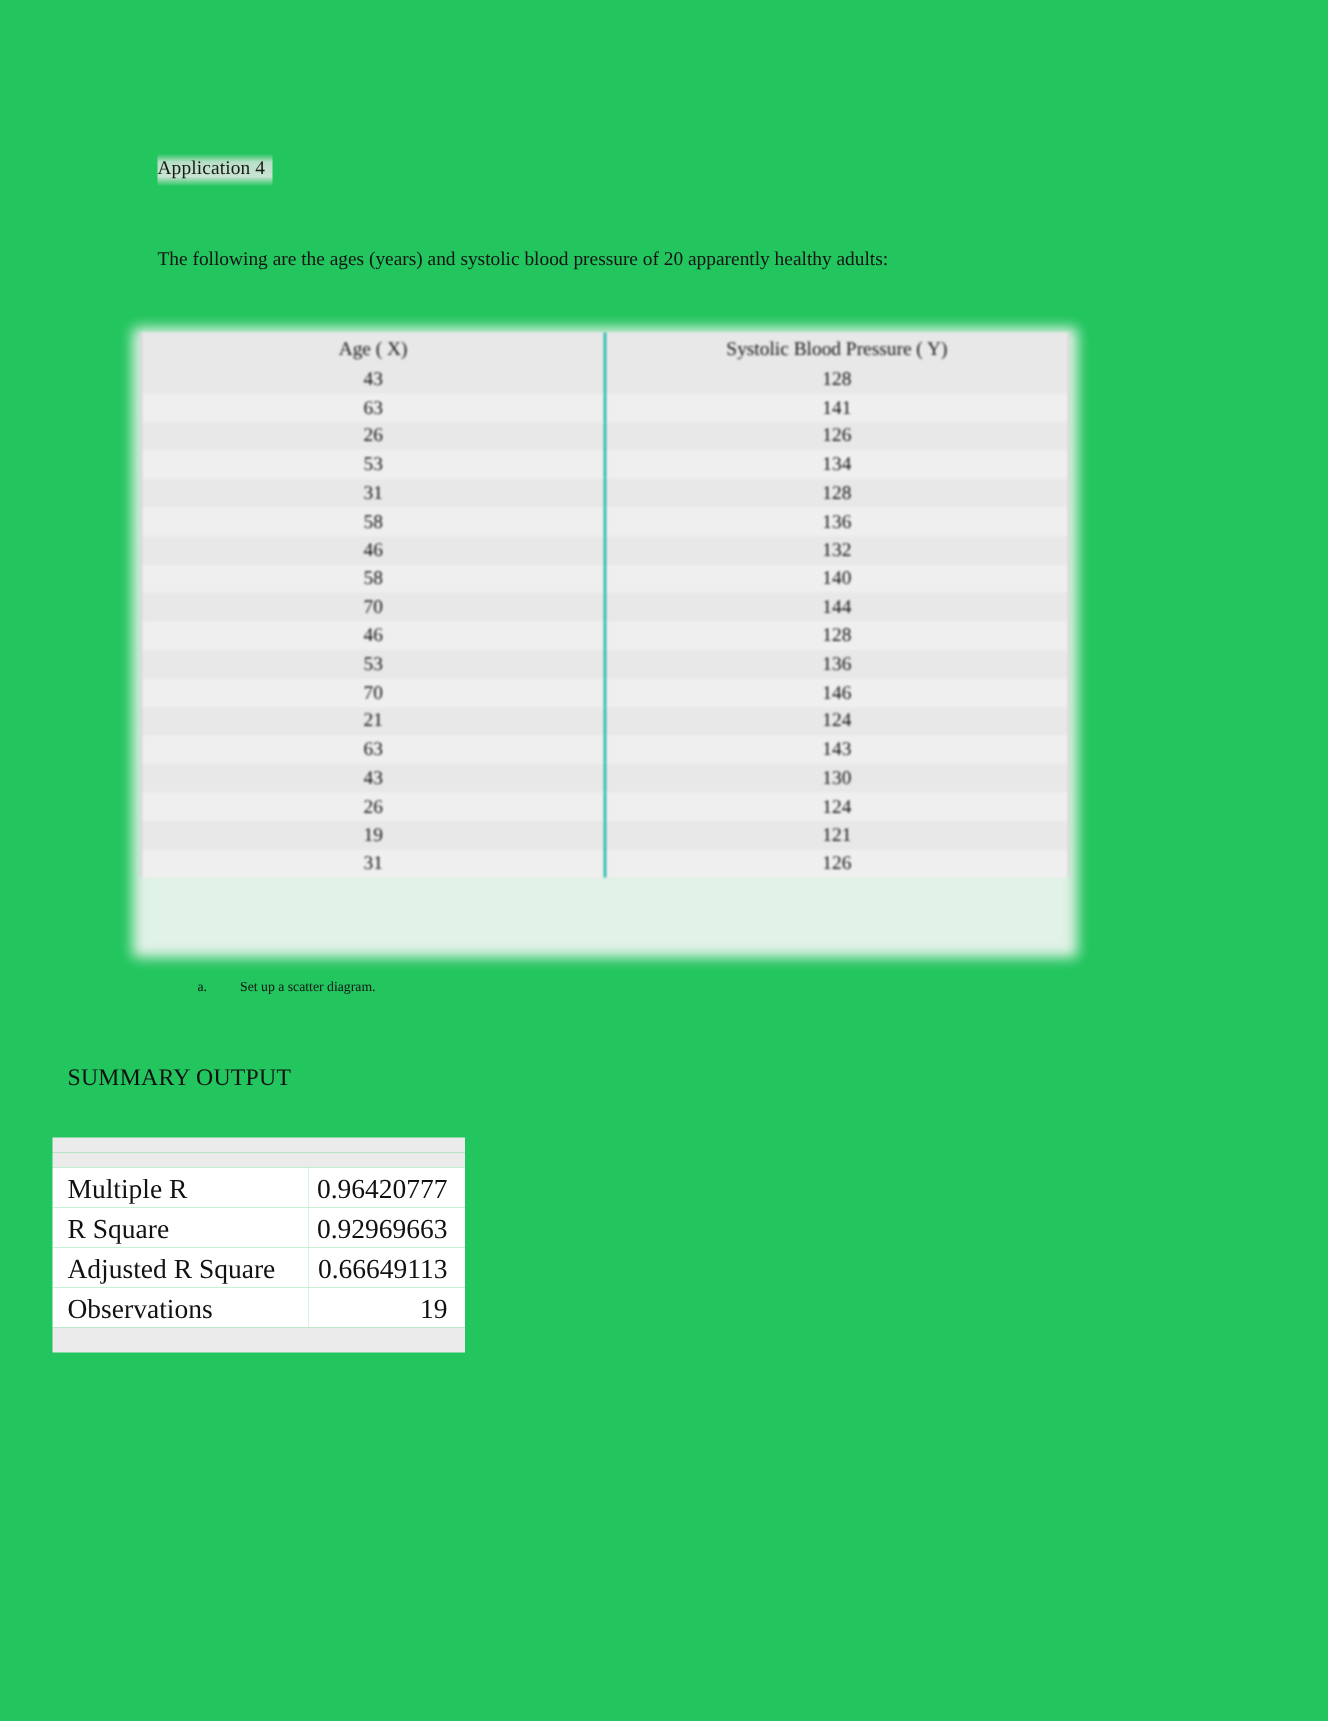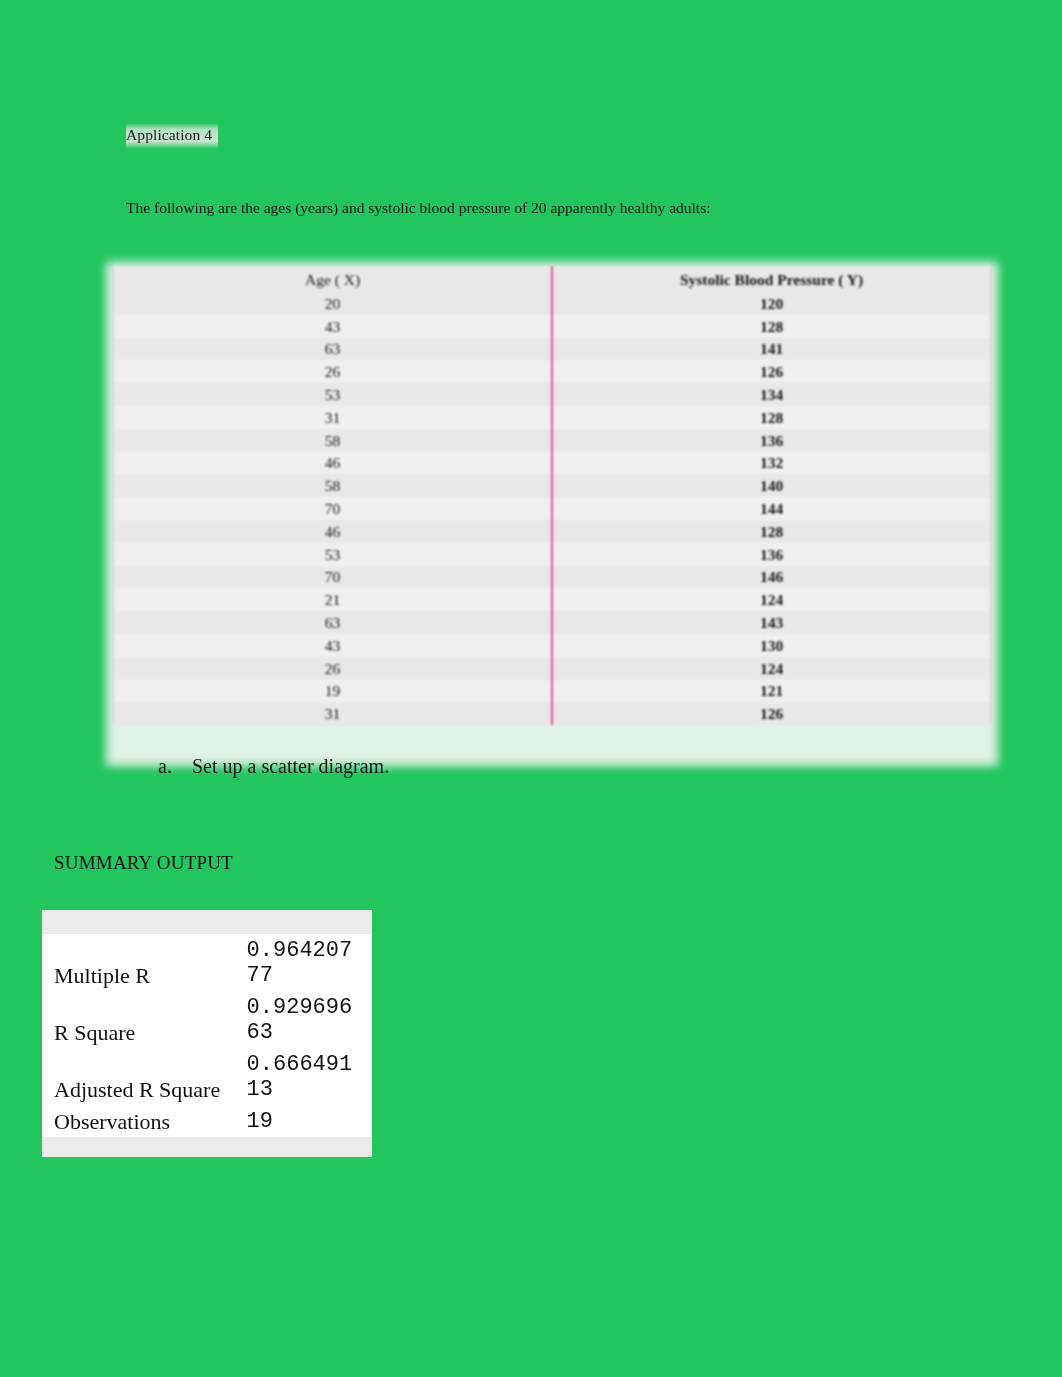--- a/index.html
+++ b/index.html
@@ -52,21 +52,21 @@
     color: #141414;
     white-space: nowrap;
     filter: blur(0.12px);
   }
 
   
   .data-table-wrap {
     position: absolute;
     left: 112px;
     top: 266px;
-    width: 880px;
+    width: 744px;
     height: 494px;
     filter: blur(0.9px);
   }
   .data-table-shadow {
     position: absolute;
     left: -6px;
     top: -4px;
     right: -6px;
     bottom: -6px;
     background: rgba(246,246,246,0.9);
@@ -101,40 +101,39 @@
   .data-table tr:nth-child(even) th,
   .data-table tr:nth-child(even) td {
     background: #efefef;
   }
   .data-table th {
     font-size: 15.5px;
     height: 26px;
   }
   .data-table td.col-bp,
   .data-table th.col-bp {
-    border-left: 2px solid #ec4899;
-    font-weight: bold;
+    border-left: 2px solid #14b8a6;
   }
   .data-table th.col-age,
   .data-table td.col-age {
     border-left: 2px solid #d8d8d8;
   }
   .data-table th.col-bp {
     border-right: 2px solid #d8d8d8;
   }
   .data-table td.col-bp {
     border-right: 2px solid #d8d8d8;
   }
 
   
   .question-item {
     position: absolute;
     left: 158px;
-    top: 756px;
-    font-size: 20px;
+    top: 780px;
+    font-size: 11px;
     line-height: 20px;
     color: #141414;
     white-space: nowrap;
     filter: blur(0.12px);
   }
   .question-item .q-marker {
     display: inline-block;
     width: 34px;
   }
 
@@ -185,23 +184,23 @@
     color: #111111;
     padding: 4px 0 3px 0;
     background: #ffffff;
   }
   .summary-table tr.stat-row td.s-label {
     text-align: left;
     padding-left: 12px;
     white-space: nowrap;
   }
   .summary-table tr.stat-row td.s-value {
+    text-align: right;
     padding-right: 14px;
     word-break: break-all;
-    font-family: Liberation Mono, monospace;
   }
   .summary-table tr.stat-row.single td {
     vertical-align: middle;
   }
   .summary-table tr.footer-band td {
     height: 20px;
     background: #ebebeb;
     padding: 0;
   }
 </style>
@@ -221,24 +220,20 @@
         <col class="c-age">
         <col class="c-bp">
       </colgroup>
       <thead>
         <tr>
           <th class="col-age">Age ( X)</th>
           <th class="col-bp">Systolic Blood Pressure ( Y)</th>
         </tr>
       </thead>
       <tbody>
-        <tr>
-          <td class="col-age">20</td>
-          <td class="col-bp">120</td>
-        </tr>
         <tr>
           <td class="col-age">43</td>
           <td class="col-bp">128</td>
         </tr>
         <tr>
           <td class="col-age">63</td>
           <td class="col-bp">141</td>
         </tr>
         <tr>
           <td class="col-age">26</td>

